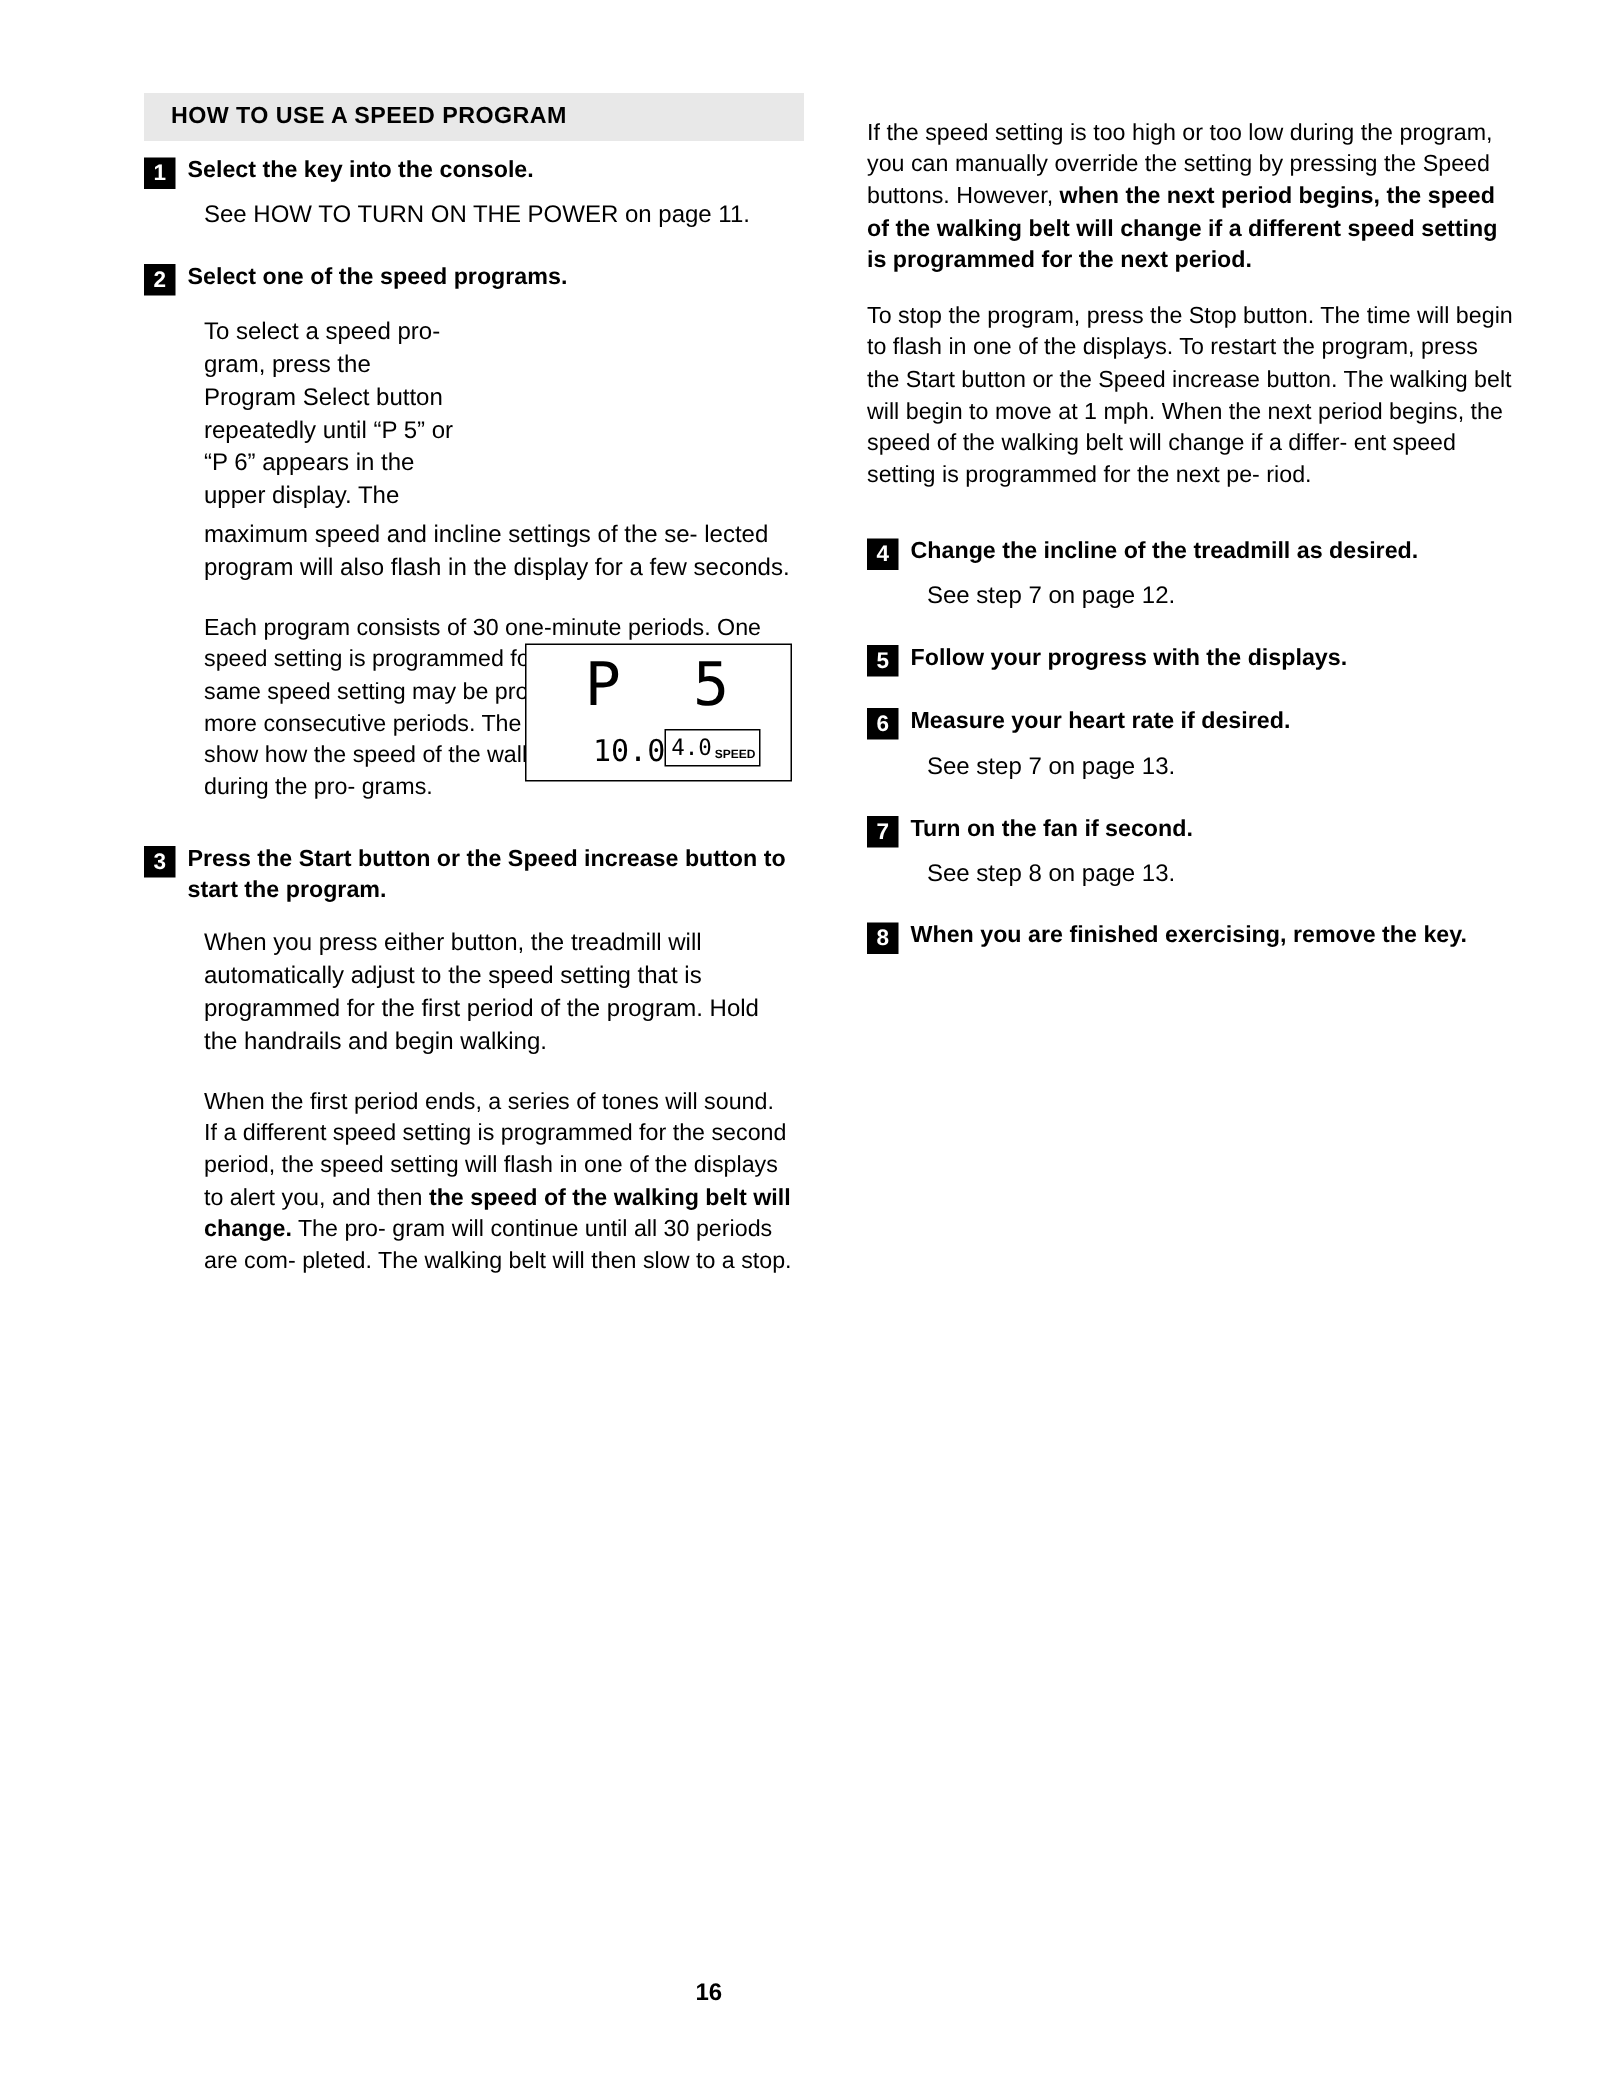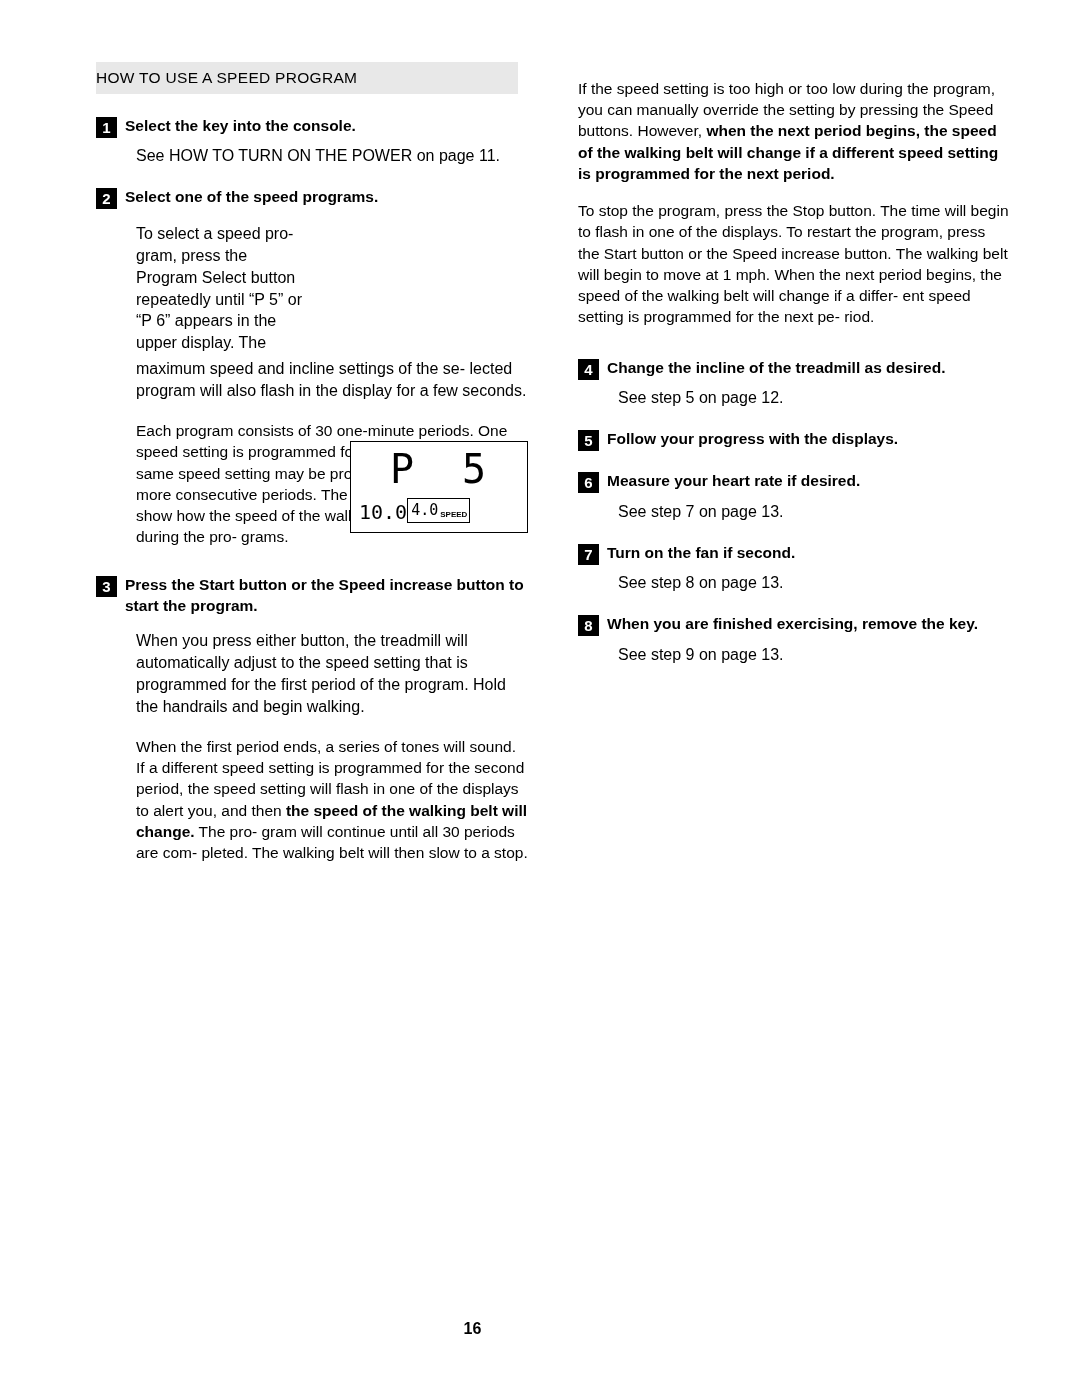--- a/index.html
+++ b/index.html
@@ -23,26 +23,26 @@
   .col {
     position: absolute;
     width: 432px;
   }
   .col-left { left: 96px; top: 62px; }
   .col-right { left: 578px; top: 78px; }
 
   .section-header {
     background: #e8e8e8;
     font-size: 15.5px;
-    font-weight: normal;
+    font-weight: bold;
     letter-spacing: 0.3px;
-    padding: 7px 0 7px 0;
+    padding: 7px 0 7px 18px;
     width: 422px;
     box-sizing: content-box;
-    margin-bottom: 22px;
+    margin-bottom: 10px;
   }
 
   .step {
     position: relative;
     margin-bottom: 2px;
   }
   .step-num {
     position: absolute;
     left: 0;
     top: 1px;
@@ -108,25 +108,25 @@
     letter-spacing: 2px;
   }
   .console .big {
     font-size: 40px;
     line-height: 42px;
     letter-spacing: 12px;
     padding-left: 10px;
   }
   .console .sub-row {
     position: absolute;
-    left: 8px;
+    left: 19px;
     top: 56px;
     width: 162px;
     display: flex;
-    justify-content: flex-start;
+    justify-content: center;
     align-items: flex-end;
   }
   .console .small-left {
     font-size: 20px;
     line-height: 22px;
     letter-spacing: 0px;
   }
   .console .small-right {
     display: flex;
     align-items: flex-end;
@@ -225,21 +225,21 @@
     <div class="rcol-para"><span>If the speed setting is too high or too low during the program, you can manually override the setting by pressing the Speed buttons. However, </span><b>when the next period begins, the speed of the walking belt will change if a different speed setting is programmed for the next period.</b></div>
 
     <div class="rcol-para">To stop the program, press the Stop button. The time will begin to flash in one of the displays. To restart the program, press the Start button or the Speed increase button. The walking belt will begin to move at 1 mph. When the next period begins, the speed of the walking belt will change if a differ- ent speed setting is programmed for the next pe- riod.</div>
 
     <div style="height:14px;"></div>
 
     <div class="step">
       <div class="step-num">4</div>
       <div class="step-title">Change the incline of the treadmill as desired.</div>
     </div>
-    <div class="body-text">See step 5 on page 12.</div>
+    <div class="body-text">See step 7 on page 12.</div>
 
     <div class="spacer-20"></div>
 
     <div class="step">
       <div class="step-num">5</div>
       <div class="step-title">Follow your progress with the displays.</div>
     </div>
 
     <div class="spacer-20"></div>
 
@@ -256,19 +256,18 @@
       <div class="step-title">Turn on the fan if second.</div>
     </div>
     <div class="body-text">See step 8 on page 13.</div>
 
     <div class="spacer-20"></div>
 
     <div class="step">
       <div class="step-num">8</div>
       <div class="step-title">When you are finished exercising, remove the key.</div>
     </div>
-    <div class="body-text">See step 9 on page 13.</div>
 
   </div>
 
   <div class="page-number">16</div>
 
 </div>
 
 </body></html>

